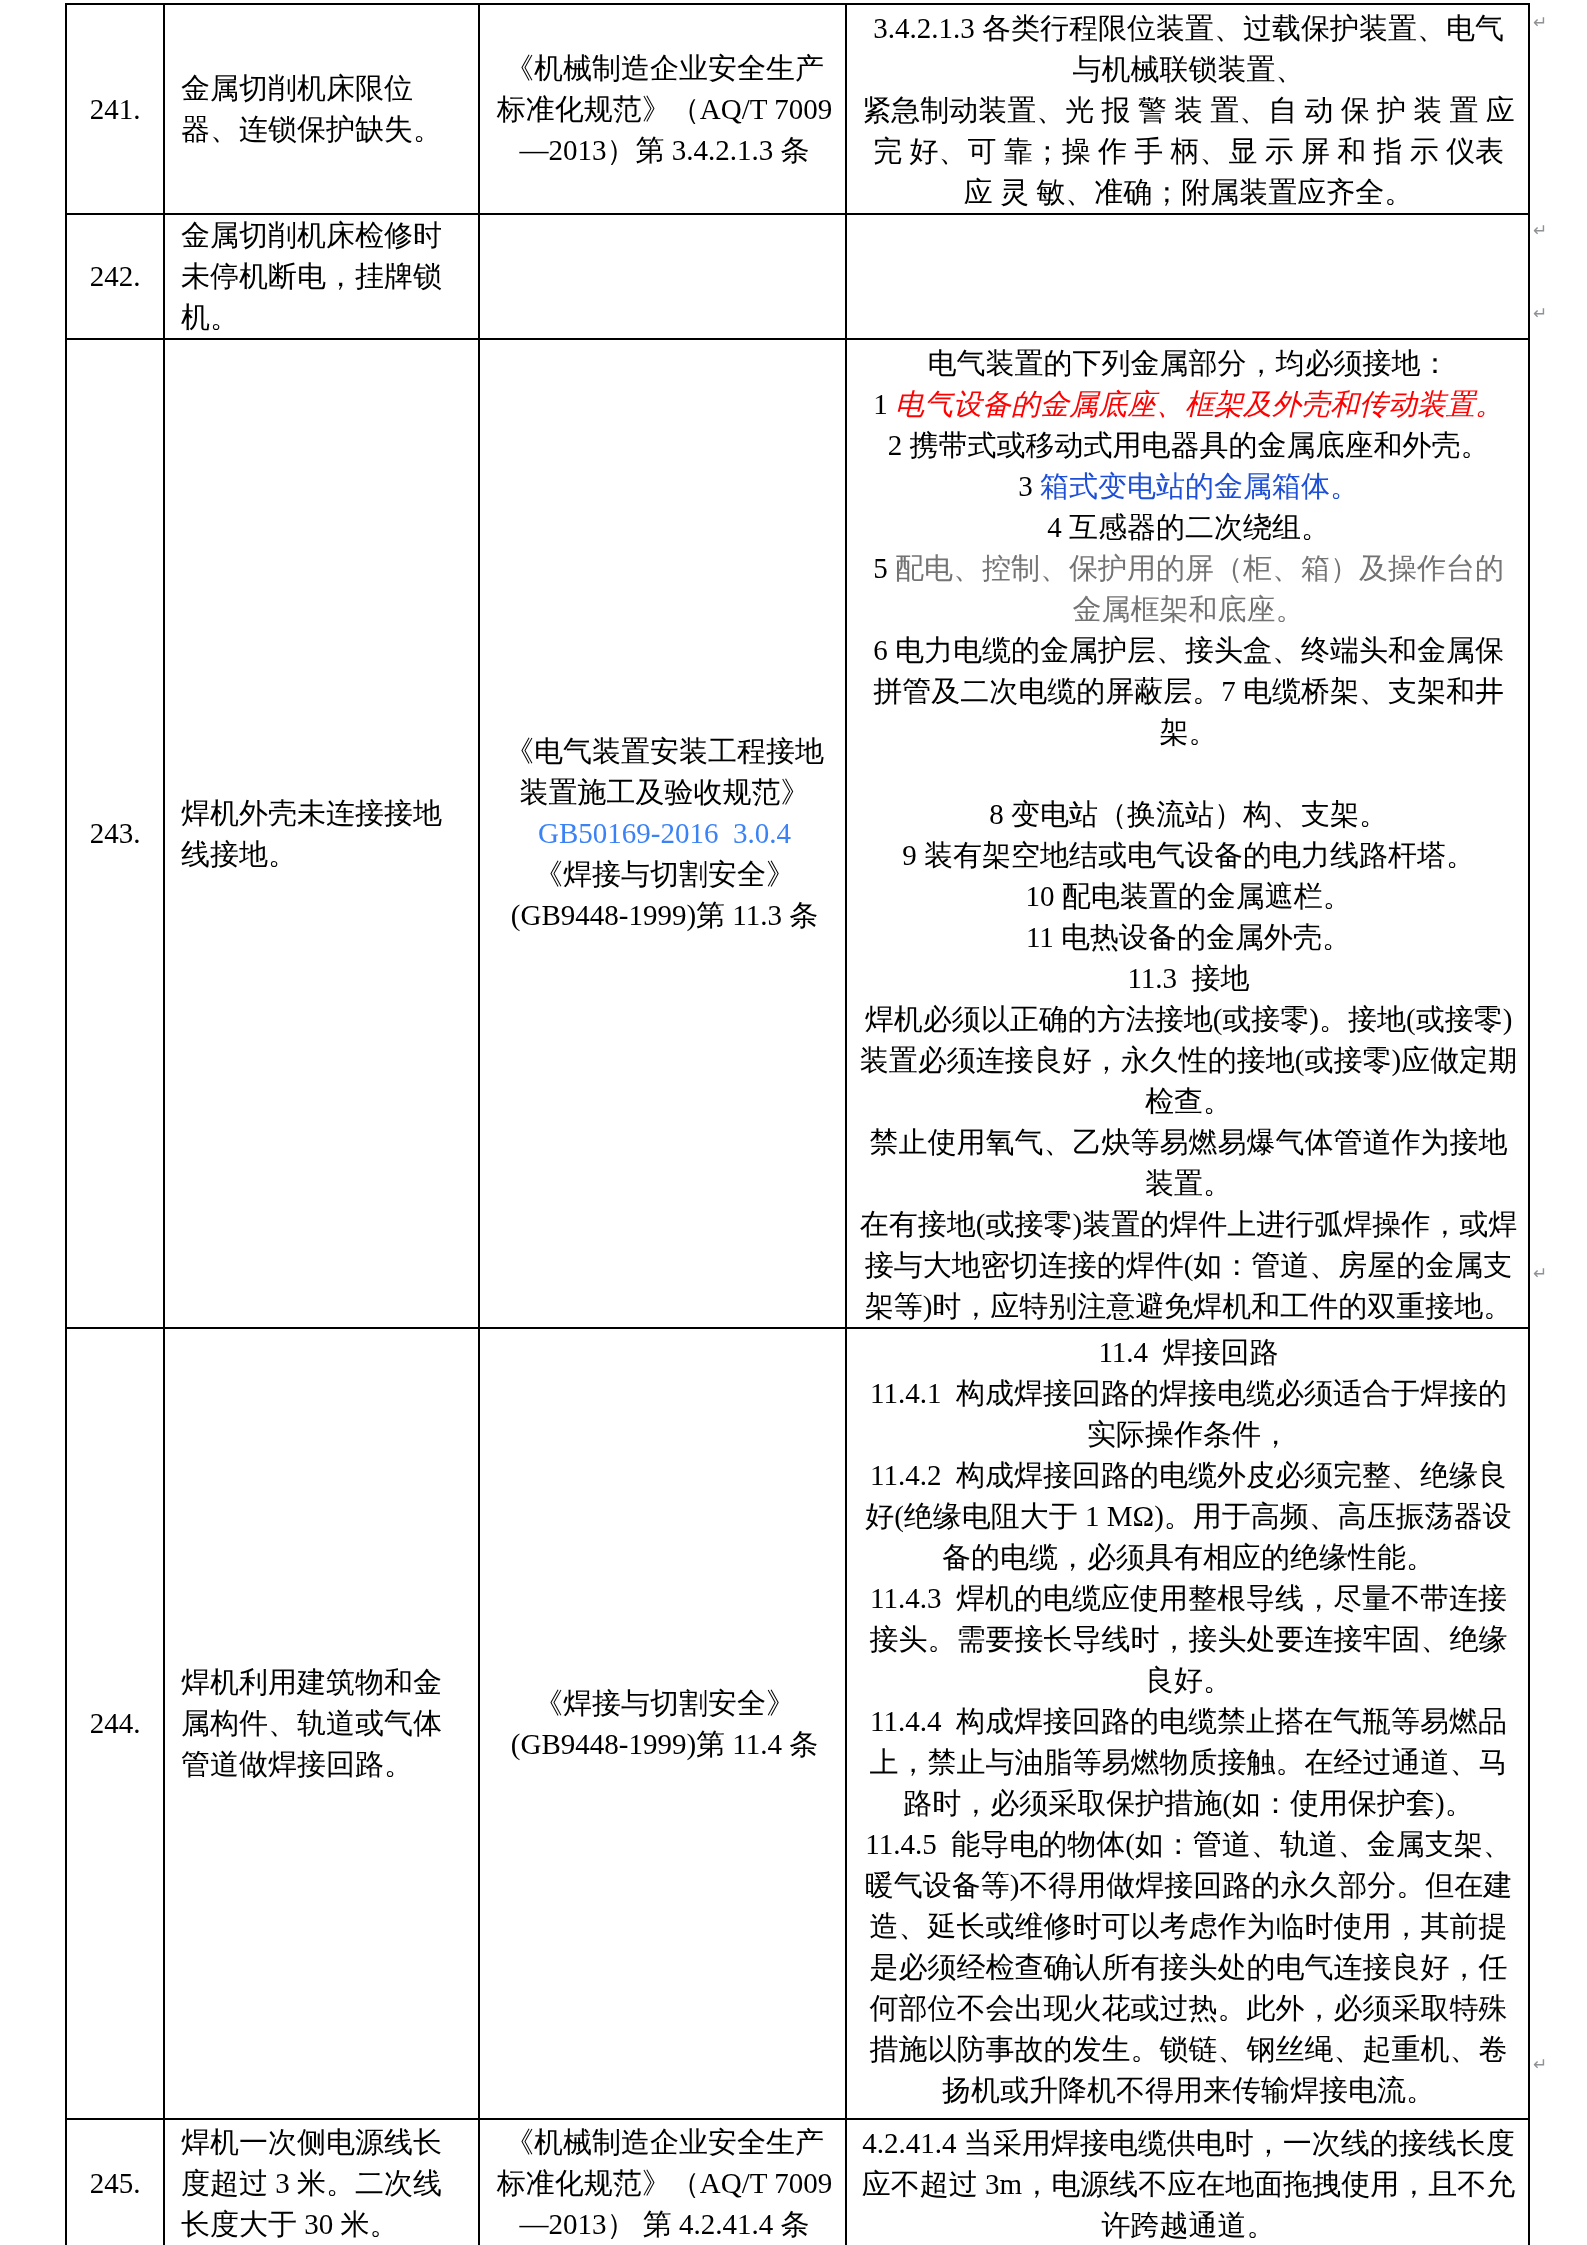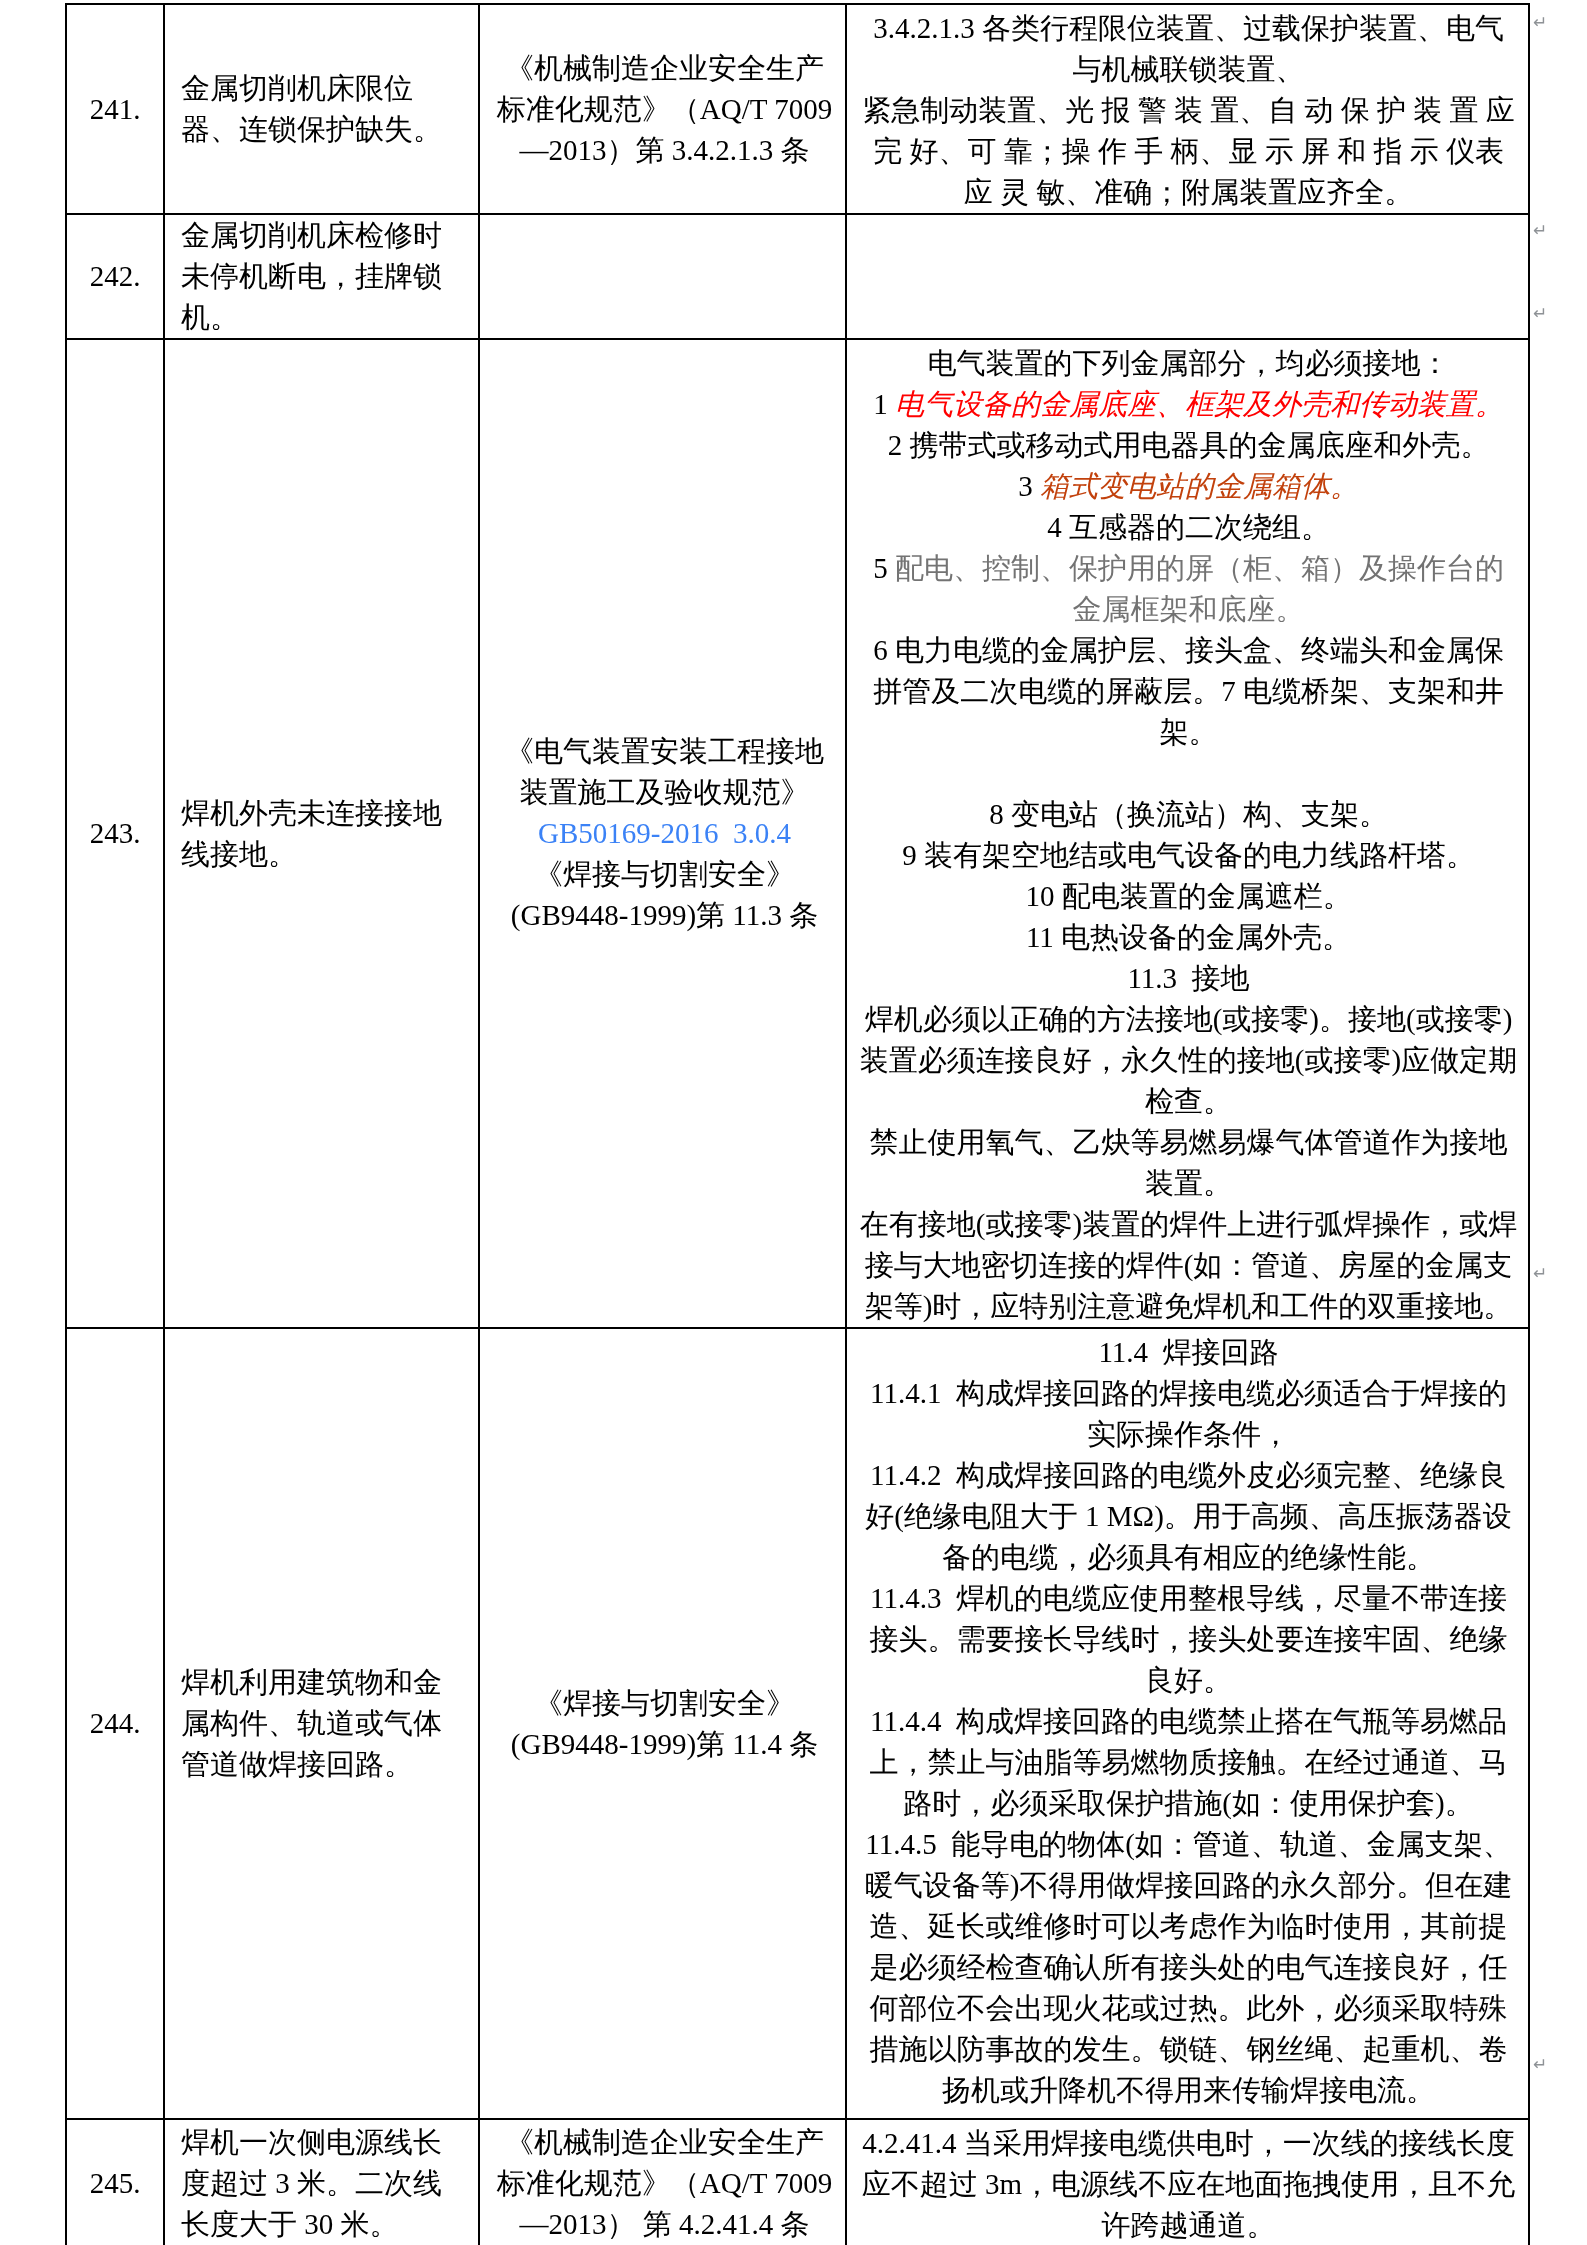--- a/index.html
+++ b/index.html
@@ -91,21 +91,21 @@
           <td class="col-basis">
             <p class="para"><span>《电气装置安装工程接地装置施工及验收规范》</span></p>
             <p class="para"><span style="color: #3b82f6;">GB50169-2016  3.0.4</span></p>
             <p class="para"><span>《焊接与切割安全》</span></p>
             <p class="para"><span>(GB9448-1999)第 11.3 条</span></p>
           </td>
           <td class="col-detail">
             <p class="para"><span>电气装置的下列金属部分，均必须接地：</span></p>
             <p class="para"><span>1 </span><span style="color: rgb(255, 0, 0); font-style: italic;">电气设备的金属底座、框架及外壳和传动装置。</span></p>
             <p class="para"><span>2 携带式或移动式用电器具的金属底座和外壳。</span></p>
-            <p class="para"><span>3 </span><span style="color: #c2410c; font-style: italic;">箱式变电站的金属箱体。</span></p>
+            <p class="para"><span>3 </span><span style="color: #1d4ed8;">箱式变电站的金属箱体。</span></p>
             <p class="para"><span>4 互感器的二次绕组。</span></p>
             <p class="para"><span>5 </span><span style="color: #737373;">配电、控制、保护用的屏（柜、箱）及操作台的金属框架和底座。</span></p>
             <p class="para"><span>6 电力电缆的金属护层、接头盒、终端头和金属保拼管及二次电缆的屏蔽层。7 电缆桥架、支架和井架。</span></p>
             <p class="para"></p>
             <p class="para"><span>8 变电站（换流站）构、支架。</span></p>
             <p class="para"><span>9 装有架空地结或电气设备的电力线路杆塔。</span></p>
             <p class="para"><span>10 配电装置的金属遮栏。</span></p>
             <p class="para"><span>11 电热设备的金属外壳。</span></p>
             <p class="para"><span>11.3  接地</span></p>
             <p class="para"><span>焊机必须以正确的方法接地(或接零)。接地(或接零)装置必须连接良好，永久性的接地(或接零)应做定期检查。</span></p>

